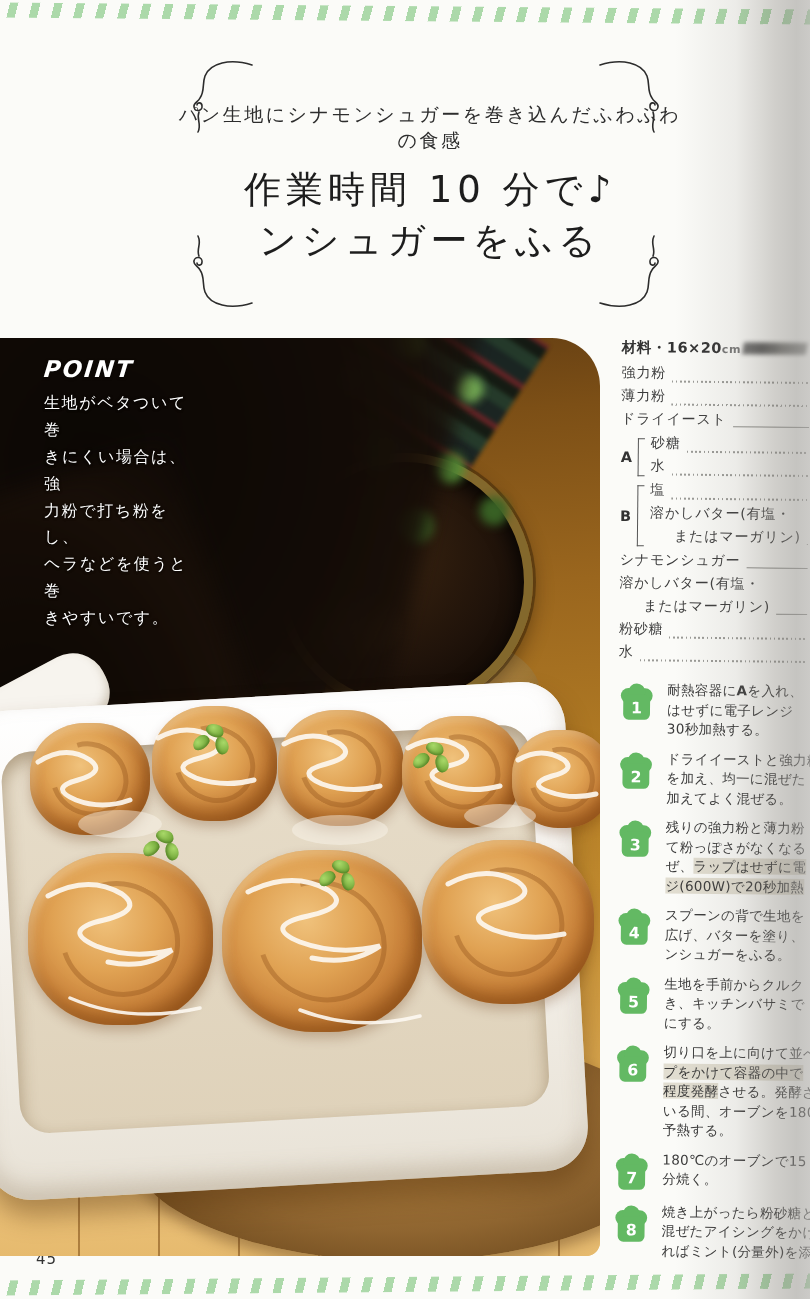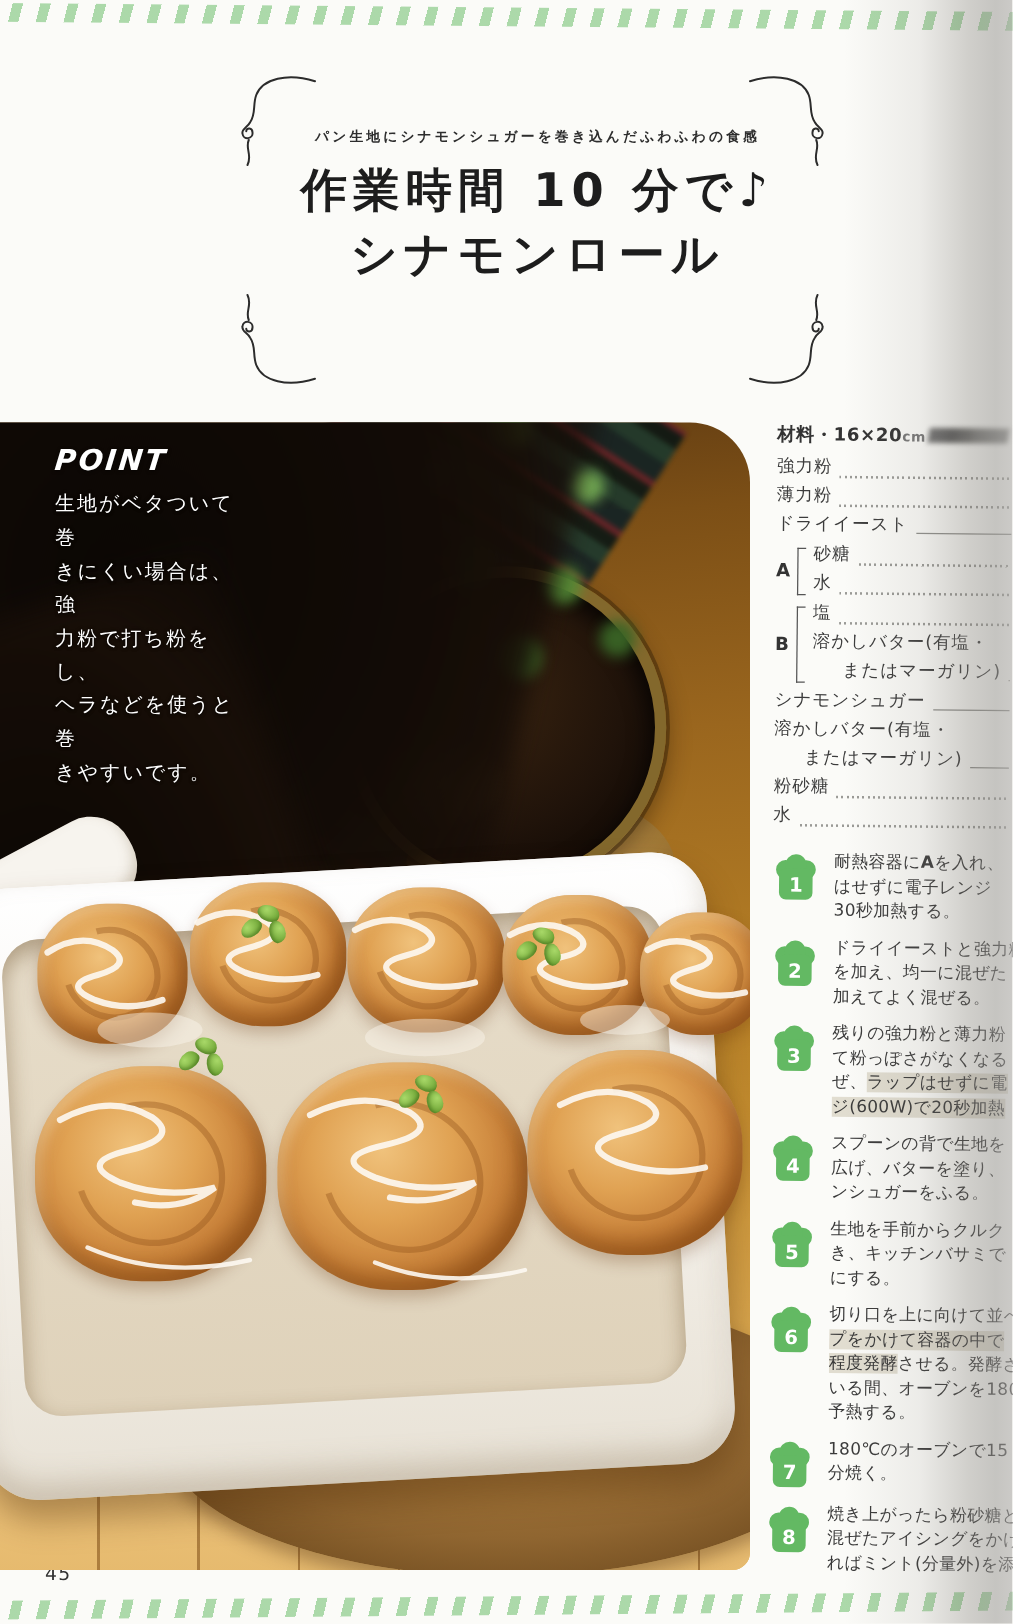--- a/index.html
+++ b/index.html
@@ -14,22 +14,22 @@
   .dashes{
     position:absolute;height:15px;left:-12px;right:-12px;
     background:repeating-linear-gradient(104deg,#a5d6a3 0 8px,rgba(0,0,0,0) 8px 21.5px);
     opacity:.92;
   }
   .dashes.top{top:6px;transform:rotate(.5deg);}
   .dashes.bottom{top:1277px;transform:rotate(-.5deg);}
 
   
   .header{position:absolute;top:102px;left:168px;width:524px;text-align:center;}
-  .tagline{font-size:11px;font-weight:700;letter-spacing:2.5px;color:#2d2d2d;margin-bottom:10px;}
-  .title{font-size:37px;font-weight:700;letter-spacing:5px;color:#1d1d1d;line-height:1.38;}
+  .tagline{font-size:19px;font-weight:400;letter-spacing:2.5px;color:#2d2d2d;margin-bottom:10px;}
+  .title{font-size:37px;font-weight:400;letter-spacing:5px;color:#1d1d1d;line-height:1.38;}
   .fl{position:absolute;width:64px;height:78px;}
   .fl svg{display:block;}
   .fl.tl{left:190px;top:58px;}
   .fl.bl{left:190px;top:232px;transform:scaleY(-1);}
   .fl.tr{left:598px;top:58px;transform:scaleX(-1);}
   .fl.br{left:598px;top:232px;transform:scale(-1,-1);}
 
   
   .photo{
     position:absolute;left:0;top:338px;width:600px;height:918px;
@@ -151,21 +151,21 @@
 </div>
 <div class="fl br">
   <svg width="64" height="78" viewBox="0 0 64 78" fill="none">
     <path d="M62 7 C40 0 20 5 15 18 C12 26 15 33 10 40 C8 44 3 45 4 49 a4 4 0 0 0 8 -1 c0 -4 -5 -4 -5 -1 M9 54 C6 61 12 66 8 74" stroke="#2c2c2c" stroke-width="1.6" stroke-linecap="round"></path>
   </svg>
 </div>
 
 <div class="header">
   <div class="tagline">パン生地にシナモンシュガーを巻き込んだふわふわの食感</div>
   <div class="title">作業時間 10 分で♪</div>
-  <div class="title">シナモンロール</div>
+  <div class="title">ンシュガーをふる</div>
 </div>
 
 <div class="photo">
   <div class="planks"></div>
   <div class="plaid"></div>
   <div class="saucer"></div>
   <div class="cup"></div>
   <div class="plant"></div>
   <div class="darkblob1"></div>
   <div class="darkblob2"></div>

